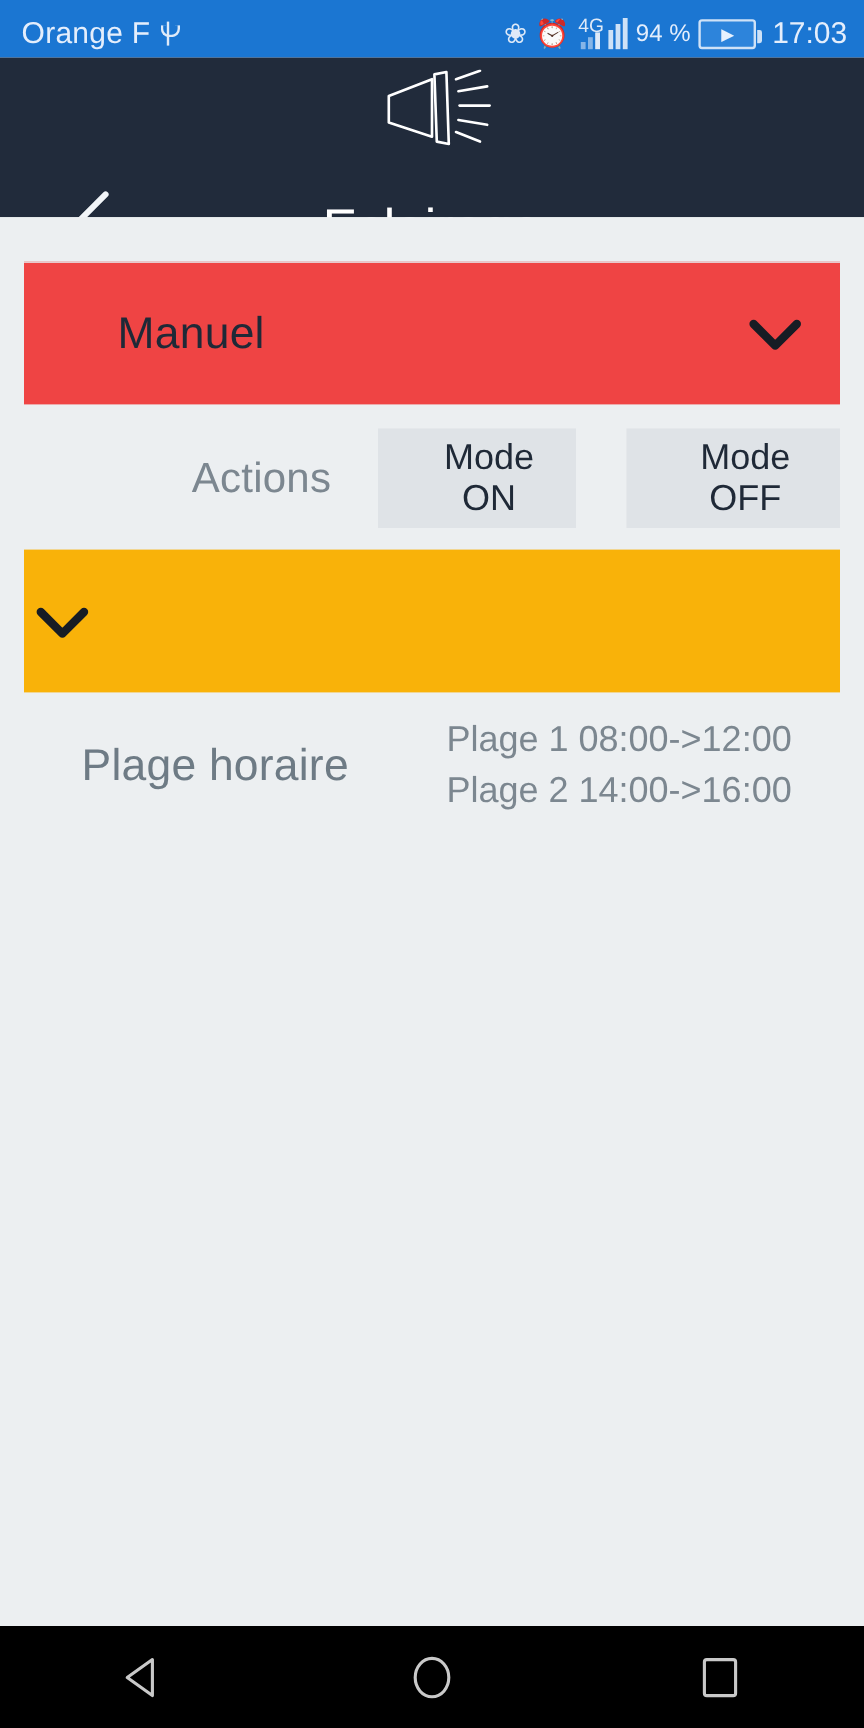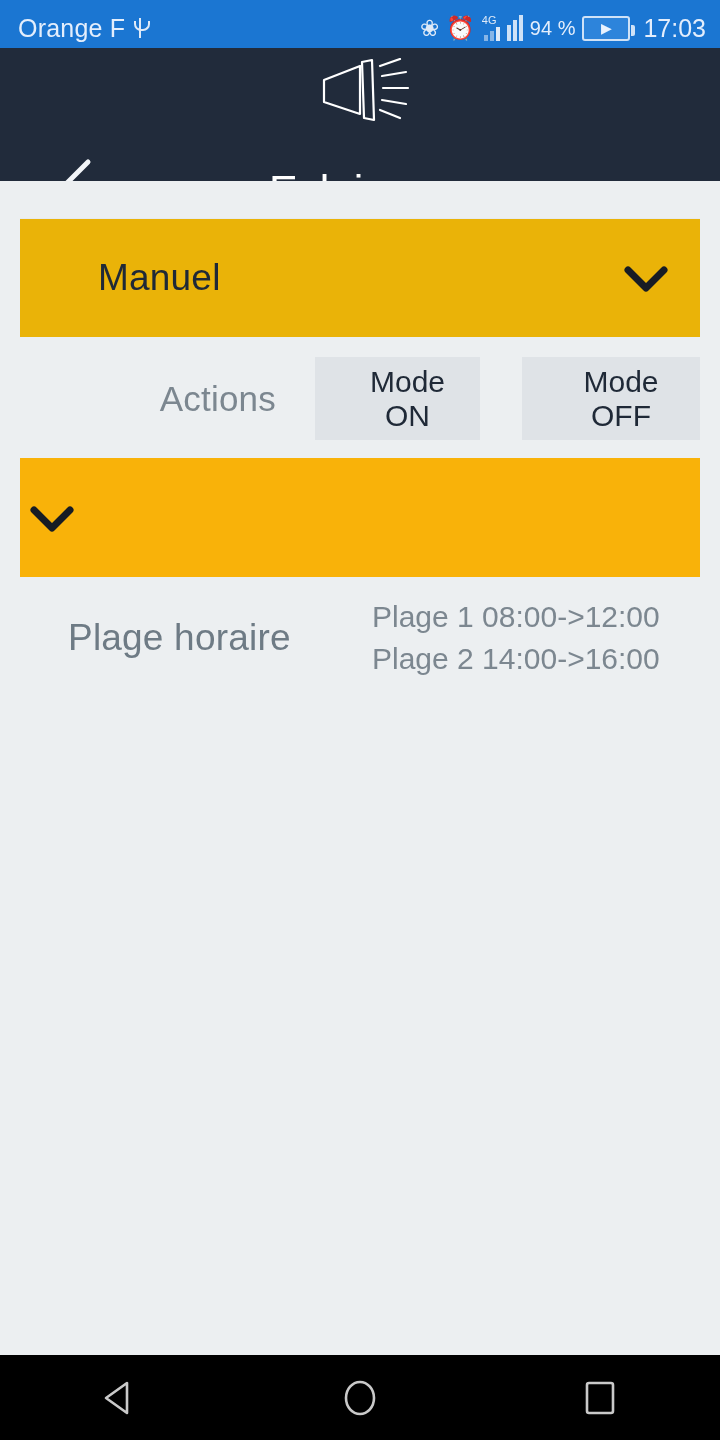--- a/index.html
+++ b/index.html
@@ -28,21 +28,21 @@
     content:""; position:absolute; left:1px; top:5px;
     width:12px; height:8px;
     border:2px solid #dfeaf8; border-top:none;
     border-radius:0 0 7px 7px;
   }
   .sb-right { display:flex; align-items:center; gap:7px; }
   .bt-ico { font-size:23px; line-height:1; color:#dfeaf8; }
   .alarm-ico { font-size:23px; line-height:1; color:#dfeaf8; }
   .sig { display:flex; align-items:flex-end; position:relative; height:26px; padding-left:2px; }
   .sig .g {
-    position:absolute; top:0; left:0; font-size:11px;
+    position:absolute; top:0; left:0; font-size:16px;
     color:#dfeaf8; line-height:1;
   }
   .sig .bars { display:flex; align-items:flex-end; gap:2px; margin-top:10px; }
   .sig .bars i { display:block; width:4px; background:#dfeaf8; }
   .sig .bars i:nth-child(1){ height:6px; opacity:.55; }
   .sig .bars i:nth-child(2){ height:10px; opacity:.55; }
   .sig .bars i:nth-child(3){ height:14px; }
   .bars2 { display:flex; align-items:flex-end; gap:2px; height:26px; }
   .bars2 i { display:block; width:4px; background:#cfe2f7; }
   .bars2 i:nth-child(1){ height:16px; }
@@ -79,21 +79,21 @@
   
   .content {
     position:absolute; top:181px; left:0; width:720px; height:1174px;
     background:#eceff1;
   }
   .card {
     position:absolute; left:20px; width:680px;
     display:flex; align-items:center;
   }
   .card-manual {
-    top:37px; height:119px; background:#eab308;
+    top:37px; height:119px; background:#ef4444;
     border-top:1px solid #e6eaee;
   }
   .card-clock {
     top:277px; height:119px; background:#f9b209;
   }
   .card-label {
     font-size:37px; letter-spacing:.2px; padding-left:78px; flex:1;
   }
   .card-manual .card-label { color:#1f2937; }
   .card-clock  .card-label { color:#ffffff; }

